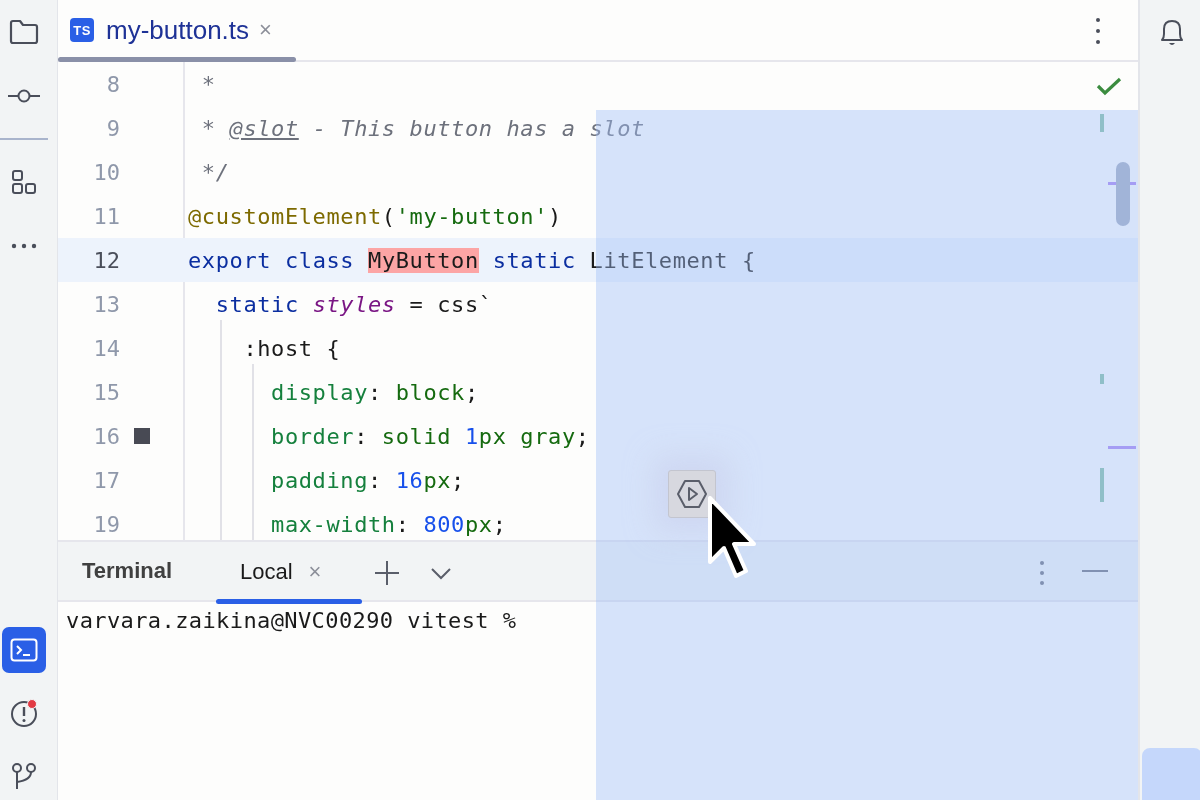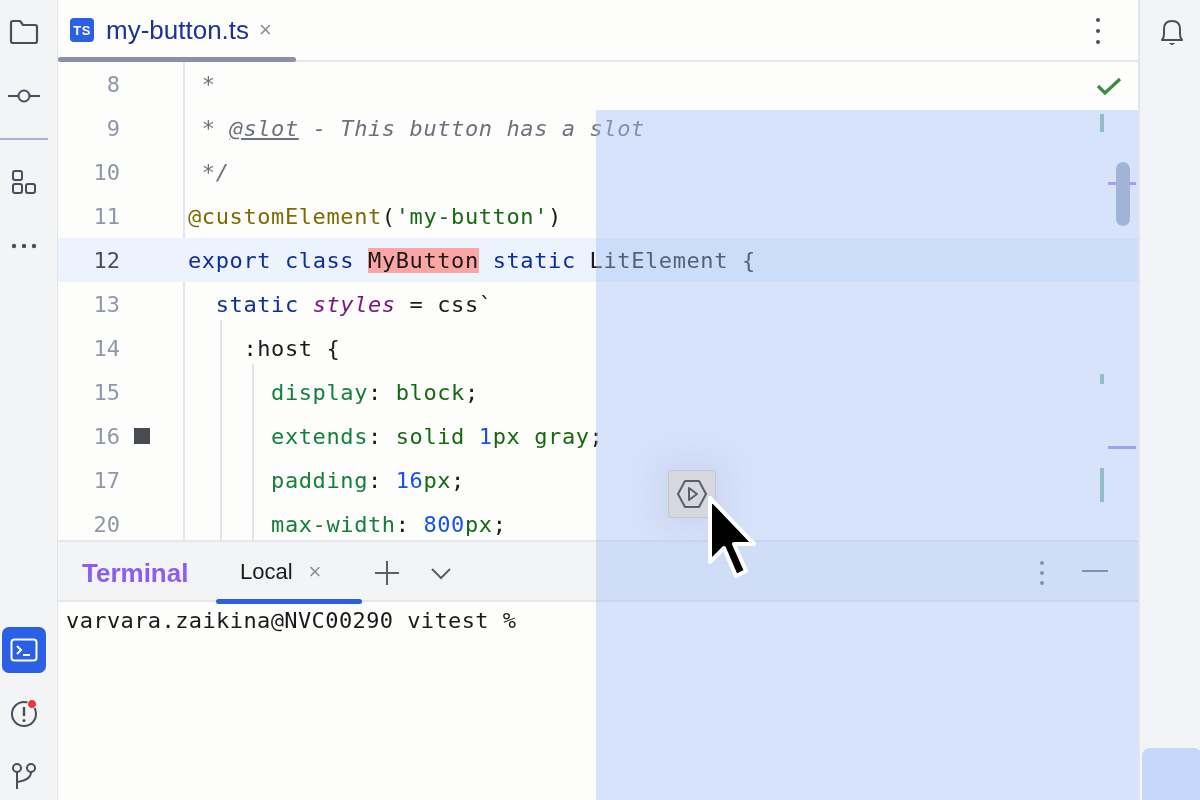--- a/index.html
+++ b/index.html
@@ -51,21 +51,21 @@
     .c-val { color: #156a0f; }
     .c-hl { background: #fca5a5; }
 
     .check-icon { position: absolute; right: 16px; top: 76px; }
     .scroll-thumb { position: absolute; left: 1058px; top: 162px; width: 14px; height: 64px; border-radius: 7px; background: #a3adc2; }
     .stripe { position: absolute; }
 
     
     .terminal { position: absolute; left: 58px; top: 540px; width: 1080px; height: 260px; background: #fdfdfc; }
     .term-header { position: absolute; left: 0; top: 0; width: 1080px; height: 62px; background: #f2f4f5; border-top: 2px solid #e6e6ec; border-bottom: 2px solid #e6e6ec; }
-    .term-title { position: absolute; left: 24px; top: 16px; font-size: 26px; font-weight: bold; color: #8b5cf6; }
+    .term-title { position: absolute; left: 24px; top: 16px; font-size: 22px; font-weight: bold; color: #404040; }
     .term-tab { position: absolute; left: 158px; top: 0; width: 146px; height: 60px; display: flex; align-items: center; padding-left: 24px; }
     .term-tab-label { font-size: 22px; color: #1a1a1a; }
     .term-tab-close { margin-left: 16px; font-size: 22px; color: #8c8f99; }
     .term-tab-underline { position: absolute; left: 0; bottom: -2px; width: 146px; height: 5px; border-radius: 3px; background: #2a5fe6; }
     .term-btn { position: absolute; top: 14px; width: 34px; height: 34px; display: flex; align-items: center; justify-content: center; }
     .term-more { position: absolute; right: 86px; top: 14px; width: 20px; height: 34px; display: flex; flex-direction: column; align-items: center; justify-content: space-between; padding: 5px 0; }
     .term-more span { width: 4px; height: 4px; border-radius: 50%; background: #6b7080; display: block; }
     .term-minimize { position: absolute; right: 30px; top: 28px; width: 26px; height: 2px; background: #6b7080; }
     .term-body { position: absolute; left: 8px; top: 68px; font-family: "DejaVu Sans Mono", monospace; font-size: 22px; color: #1a1a1a; letter-spacing: 0.4px; white-space: pre; }
 
@@ -181,28 +181,28 @@
       <span class="ln">14</span>
       <span class="code">    <span>:host</span><span> {</span></span>
     </div>
     <div class="line" style="top:308px;">
       <span class="ln">15</span>
       <span class="code">      <span class="c-prop">display</span><span>: </span><span class="c-val">block</span><span>;</span></span>
     </div>
     <div class="line" style="top:352px;">
       <span class="ln">16</span>
       <span class="bp-marker"></span>
-      <span class="code">      <span class="c-prop">extends</span><span>: </span><span class="c-val">solid </span><span class="c-num">1</span><span class="c-val">px</span><span class="c-val"> gray</span><span>;</span></span>
+      <span class="code">      <span class="c-prop">border</span><span>: </span><span class="c-val">solid </span><span class="c-num">1</span><span class="c-val">px</span><span class="c-val"> gray</span><span>;</span></span>
     </div>
     <div class="line" style="top:396px;">
       <span class="ln">17</span>
       <span class="code">      <span class="c-prop">padding</span><span>: </span><span class="c-num">16</span><span class="c-val">px</span><span>;</span></span>
     </div>
     <div class="line" style="top:440px;">
-      <span class="ln">20</span>
+      <span class="ln">19</span>
       <span class="code">      <span class="c-prop">max-width</span><span>: </span><span class="c-num">800</span><span class="c-val">px</span><span>;</span></span>
     </div>
   </div>
 
   <svg class="check-icon" width="26" height="20" viewBox="0 0 26 20">
       <polyline points="2,10 9,17 24,3" fill="none" stroke="#3b8c3f" stroke-width="3.2"></polyline>
     </svg>
   <div class="stripe" style="left:1042px; top:114px; width:4px; height:18px; background:#86bfa5;"></div>
   <div class="stripe" style="left:1050px; top:182px; width:28px; height:3px; background:#a985f2;"></div>
   <div class="scroll-thumb"></div>

